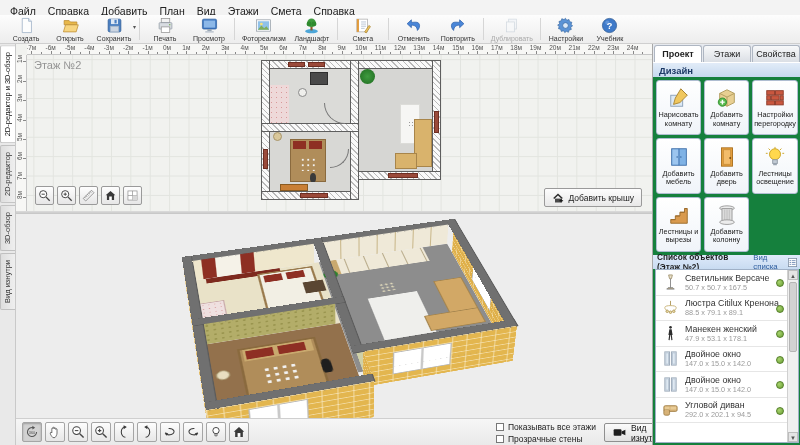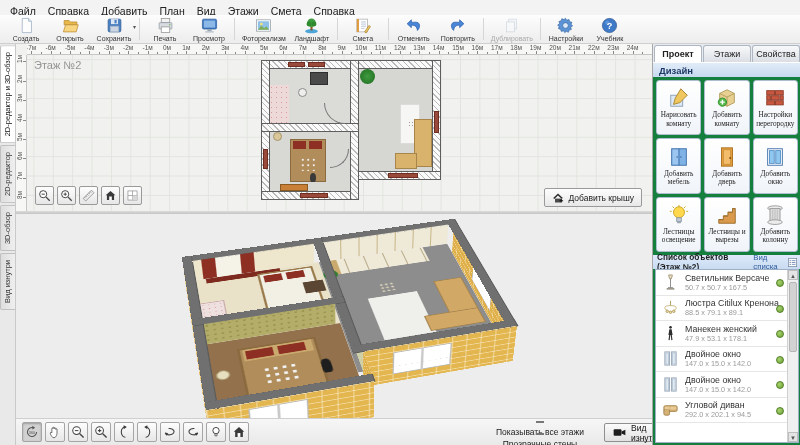--- a/index.html
+++ b/index.html
@@ -72,33 +72,33 @@
                      repeating-linear-gradient(to bottom,rgba(252,242,214,.5) 0 1px,transparent 1px 12px); }
   .w3 { position:absolute; background:#fff; border:1px solid #bbb; } 
 
   
   #bottombar { position:absolute; left:16px; top:418px; width:636px; height:27px; background:linear-gradient(#f6f6f6,#e9e9e9); border-top:1px solid #cfcfcf; }
   #btools { position:absolute; left:6px; top:3px; display:flex; gap:3px; }
   .btool { width:20px; height:20px; border:1px solid #a5a5a5; border-radius:2px; background:linear-gradient(#fdfdfd,#e7e7e7); display:flex; align-items:center; justify-content:center; }
   .btool.active { background:#d2d2d2; box-shadow:inset 0 1px 2px rgba(0,0,0,.25); }
   .btool svg { width:14px; height:14px; }
   #bchecks { position:absolute; left:480px; top:2px; display:flex; flex-direction:column; gap:1px; }
-  .chk { display:flex; align-items:center; gap:4px; font-size:8.5px; color:#222; height:11px;flex-direction:column; }
+  .chk { display:flex; align-items:center; gap:4px; font-size:8.5px; color:#222; height:11px; }
   .chk .box { width:8px; height:8px; border:1px solid #777; background:#fff; }
   #insidebtn { position:absolute; left:588px; top:4px; height:19px; display:flex; align-items:center; gap:5px; padding:0 8px; border:1px solid #8f8f8f; border-radius:2px; background:linear-gradient(#fbfbfb,#e2e2e2); font-size:8.5px; color:#111; }
   #insidebtn svg { width:13px; height:11px; }
 
   
   #rightpanel { position:absolute; left:652px; top:44px; width:153px; height:401px; background:#15803d; border-left:1px solid #a8a8a8; }
   #rtabs { position:absolute; left:0; top:0; width:148px; height:18px; background:#e7eaef; display:flex; padding:1px 1px 0 1px; gap:1px; }
   .rtab { flex:1; font-size:9px; color:#222; text-align:center; line-height:16px; background:linear-gradient(#f8f9fa,#dbdfe5); border:1px solid #aeb6c2; border-bottom:none; border-radius:3px 3px 0 0; }
   .rtab.active { background:#fff; font-weight:bold; }
   #designhdr { position:absolute; left:0; top:18px; width:148px; height:15px; background:linear-gradient(#e2ecf8,#c6d9ef); border-top:1px solid #fff; font-size:9.5px; font-weight:bold; color:#1d3a66; line-height:15px; padding-left:6px; }
   #designgrid { position:absolute; left:0; top:33px; width:148px; height:178px; display:grid; grid-template-columns:repeat(3,1fr); grid-auto-rows:1fr; gap:3px; padding:3px; }
-  .dbtn { border:1px solid #afbdd1; border-radius:3px; background:linear-gradient(#ffffff,#f0f4f9); display:flex; flex-direction:column; align-items:center; justify-content:center; gap:2px; padding:2px 1px;font-family:Liberation Serif, serif; }
+  .dbtn { border:1px solid #afbdd1; border-radius:3px; background:linear-gradient(#ffffff,#f0f4f9); display:flex; flex-direction:column; align-items:center; justify-content:center; gap:2px; padding:2px 1px; }
   .dbtn svg { width:22px; height:22px; }
   .dlabel { font-size:7.3px; line-height:1.15; color:#222; text-align:center; }
   #objhdr { position:absolute; left:0; top:211px; width:148px; height:14px; background:linear-gradient(#dfeafa,#c8dbf1); display:flex; align-items:center; justify-content:space-between; padding:0 4px; }
   #objhdr .t { font-size:8.3px; font-weight:bold; color:#1d1d1d; }
   #viewmode { display:flex; align-items:center; gap:3px; font-size:7.8px; color:#2d5c9e; }
   #viewmode svg { width:9px; height:9px; }
   #objlist { position:absolute; left:2px; top:225px; width:144px; bottom:2px; background:#fff; border:1px solid #9fb0c6; overflow:hidden; }
   .orow { position:relative; height:25.5px; display:flex; align-items:center; padding-left:3px; gap:4px; border-bottom:1px solid #e6e6e6; }
   .oicon { width:22px; display:flex; justify-content:center; }
   .oicon svg { width:17px; height:17px; }
@@ -719,30 +719,20 @@
               <rect x="6" y="2" width="12" height="20" fill="#e8a13f" stroke="#a96f1e"></rect>
               <rect x="8" y="4" width="8" height="16" fill="#f3bc6a" stroke="#c98f3a"></rect>
               <circle cx="15.5" cy="13" r="1.1" fill="#7a4d10"></circle>
             </svg>
           </span>
           <span class="dlabel">Добавить дверь</span>
         </div>
         <div class="dbtn">
           <span class="icon">
             <svg viewBox="0 0 24 24">
-              <rect x="4" y="3" width="16" height="18" fill="#fff" stroke="#3e6ea8"></rect>
-              <rect x="6" y="5" width="5.2" height="14" fill="#8fc7ef" stroke="#5b93c9"></rect>
-              <rect x="12.8" y="5" width="5.2" height="14" fill="#8fc7ef" stroke="#5b93c9"></rect>
-            </svg>
-          </span>
-          <span class="dlabel">Добавить окно</span>
-        </div>
-        <div class="dbtn">
-          <span class="icon">
-            <svg viewBox="0 0 24 24">
               <path d="M12 1v2M4 8H2M22 8h-2M5 2.8L6.6 4.4M19 2.8L17.4 4.4" stroke="#c9a11f"></path>
               <circle cx="12" cy="9" r="6" fill="#ffd84d" stroke="#c9a11f"></circle>
               <rect x="9.5" y="15" width="5" height="4" fill="#c3ccd6" stroke="#8f98a3"></rect>
               <rect x="10" y="19" width="4" height="2" fill="#9aa5b1"></rect>
             </svg>
           </span>
           <span class="dlabel">Лестницы освещение</span>
         </div>
         <div class="dbtn">
           <span class="icon">

